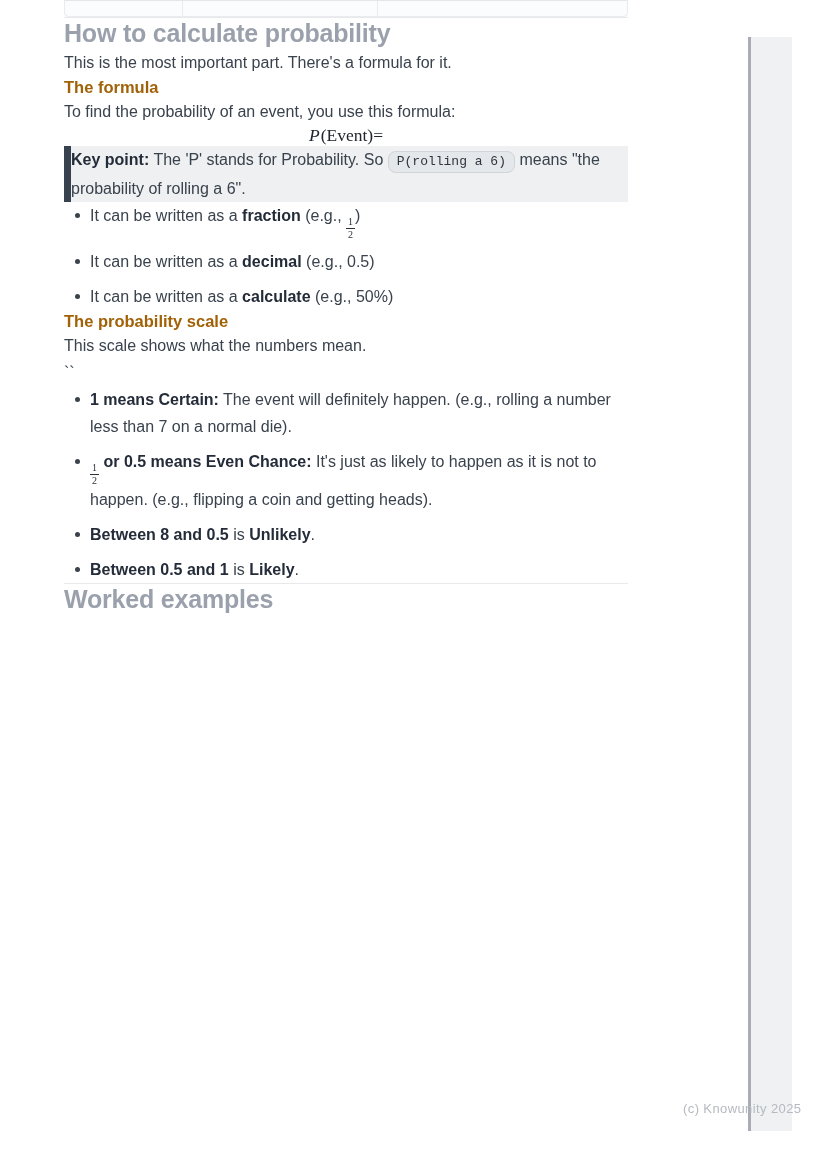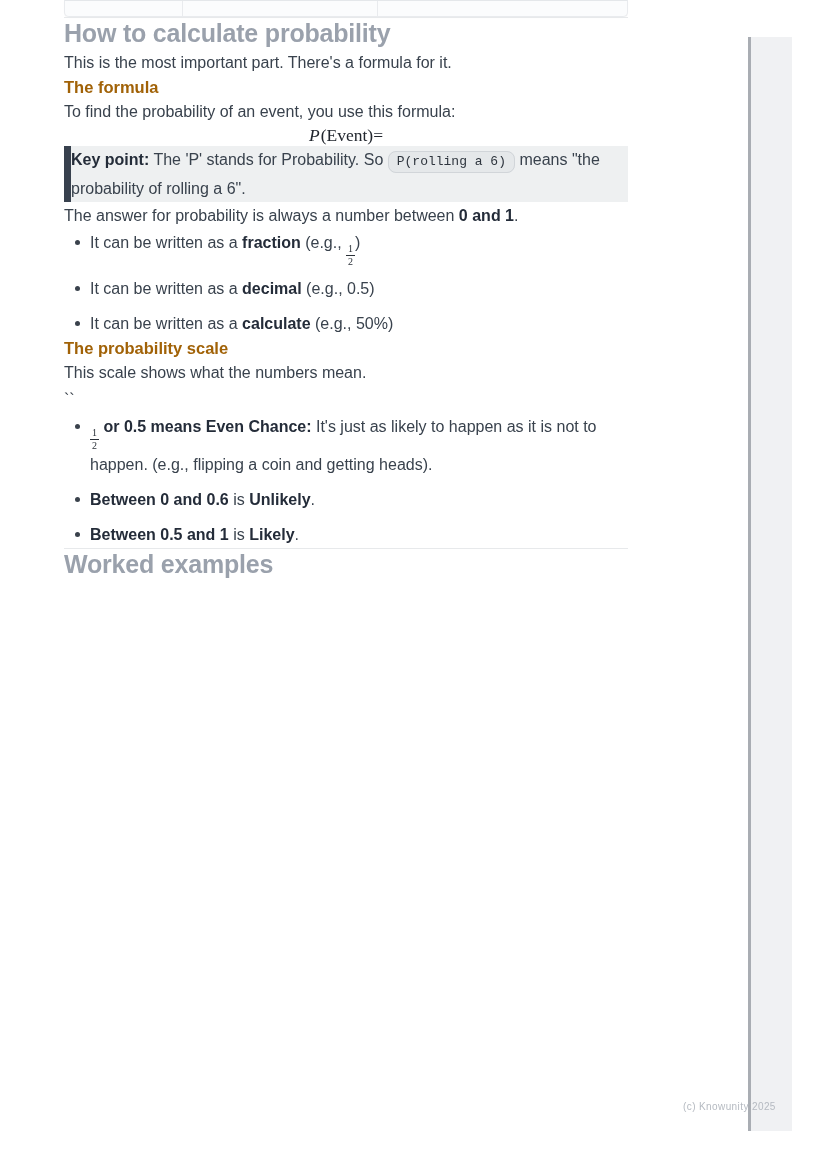--- a/index.html
+++ b/index.html
@@ -88,21 +88,21 @@
   .sfrac .fd{padding-top:1px;}
 
   
   .page-edge{
     position:absolute;left:748px;top:37px;width:44px;height:1094px;
     box-sizing:border-box;background:#f0f1f3;border-left:3px solid #a9adb3;
   }
 
   .watermark{
     position:absolute;left:683px;top:1101px;z-index:5;
-    font-size:10px;letter-spacing:0.4px;color:#b5bac1;
+    font-size:13px;letter-spacing:0.4px;color:#b5bac1;
   }
 </style>
 </head>
 <body>
 
 <div class="content">
 
   <div class="table-frag">
     <div class="cell c1"></div>
     <div class="cell c2"></div>
@@ -124,23 +124,20 @@
       <span>(Event)</span>
       <span> = </span>
   </div>
 
   <div class="callout">
     <p>
       <b>Key point:</b><span> The 'P' stands for Probability. So </span><code class="chip">P(rolling a 6)</code><span> means "the probability of rolling a 6".</span>
     </p>
   </div>
 
-  <p class="body-p p-range">
-    <span>The answer for probability is always a number between </span><b>0 and 1</b><span>.</span>
-  </p>
 
   <ul class="doc-list list-written">
     <li>
       <span>It can be written as a </span><b>fraction</b><span> (e.g., </span><span class="sfrac">
           <span class="fn">1</span>
           <span class="fd">2</span>
         </span><span>)</span>
     </li>
     <li>
       <span>It can be written as a </span><b>decimal</b><span> (e.g., 0.5)</span>
@@ -152,27 +149,30 @@
 
 
   <h3 class="sub-h h-scale">The probability scale</h3>
 
   <p class="body-p p-scale-lead">This scale shows what the numbers mean.</p>
 
   <p class="body-p p-ticks">``</p>
 
   <ul class="doc-list list-scale">
     <li>
+      <b>1 means Certain:</b><span> The event will definitely happen. (e.g., rolling a number less than 7 on a normal die).</span>
+    </li>
+    <li>
       <span class="sfrac">
           <span class="fn">1</span>
           <span class="fd">2</span>
         </span><b> or 0.5 means Even Chance:</b><span> It's just as likely to happen as it is not to happen. (e.g., flipping a coin and getting heads).</span>
     </li>
     <li>
-      <b>Between 0 and 0.6</b><span> is </span><b>Unlikely</b><span>.</span>
+      <b>Between 8 and 0.5</b><span> is </span><b>Unlikely</b><span>.</span>
     </li>
     <li>
       <b>Between 0.5 and 1</b><span> is </span><b>Likely</b><span>.</span>
     </li>
   </ul>
 
   <hr class="rule rule-2">
 
   <h1 class="gray-h h-worked">Worked examples</h1>
 

